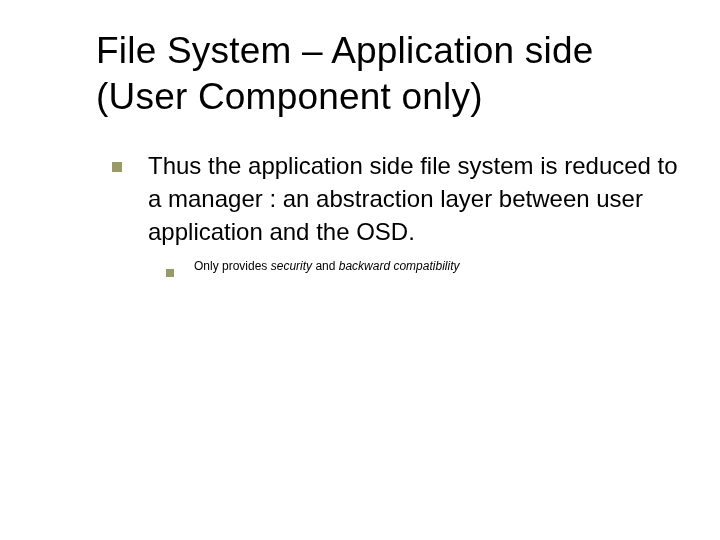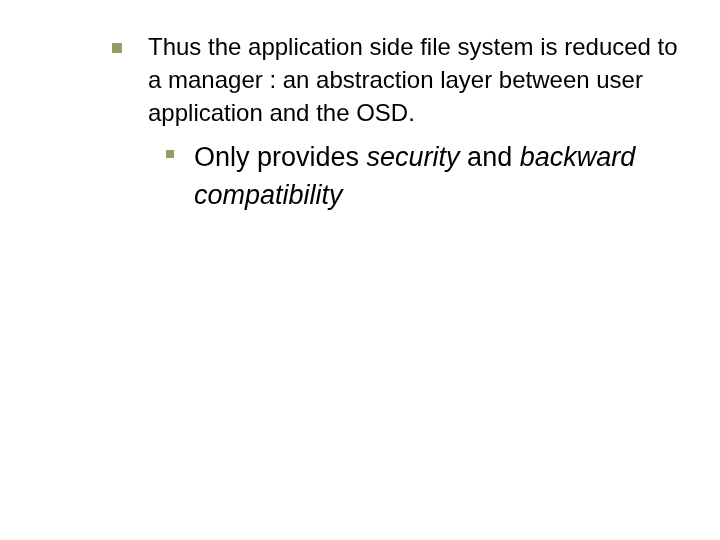--- a/index.html
+++ b/index.html
@@ -49,40 +49,41 @@
     background: #9a9a66;
   }
   ul.level2 {
     list-style: none;
     margin: 10px 0 0 0;
     padding: 0 0 0 16px;
   }
   ul.level2 > li {
     position: relative;
     padding-left: 30px;
-    font-size: 27px;
+    font-size: 12px;
     line-height: 1.4;
     font-family: Verdana, Arial, sans-serif;
   }
   ul.level2 > li > .bullet {
     position: absolute;
     left: 2px;
     top: 11px;
     width: 8px;
     height: 8px;
     background: #9a9a66;
   }
   .italic {
     font-style: italic;
   }
 </style>
 </head>
 <body>
 
 <div class="slide">
+  <h1 class="title">File System – Application side (User Component only)</h1>
 
   <ul class="level1">
     <li>
       <span class="bullet"></span>
     </li>
     <li>
       <span class="bullet"></span>
       <span>Thus the application side file system is reduced to a manager : an abstraction layer between user application and the OSD.</span>
       <ul class="level2">
         <li>

